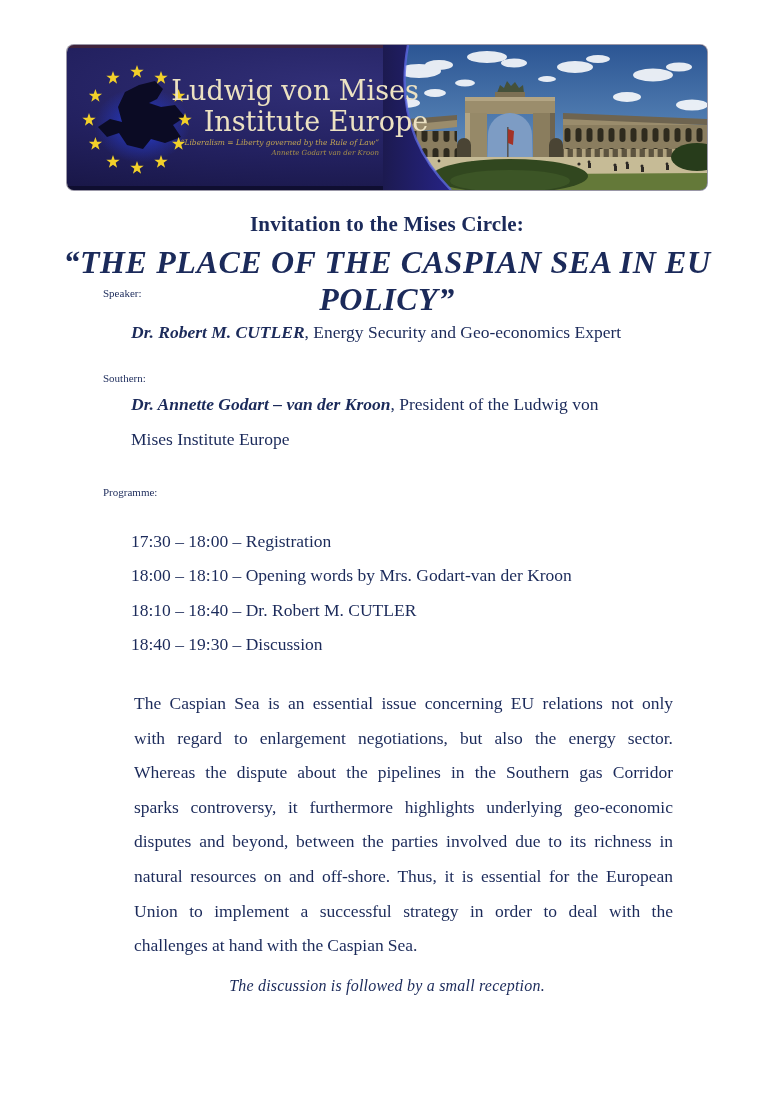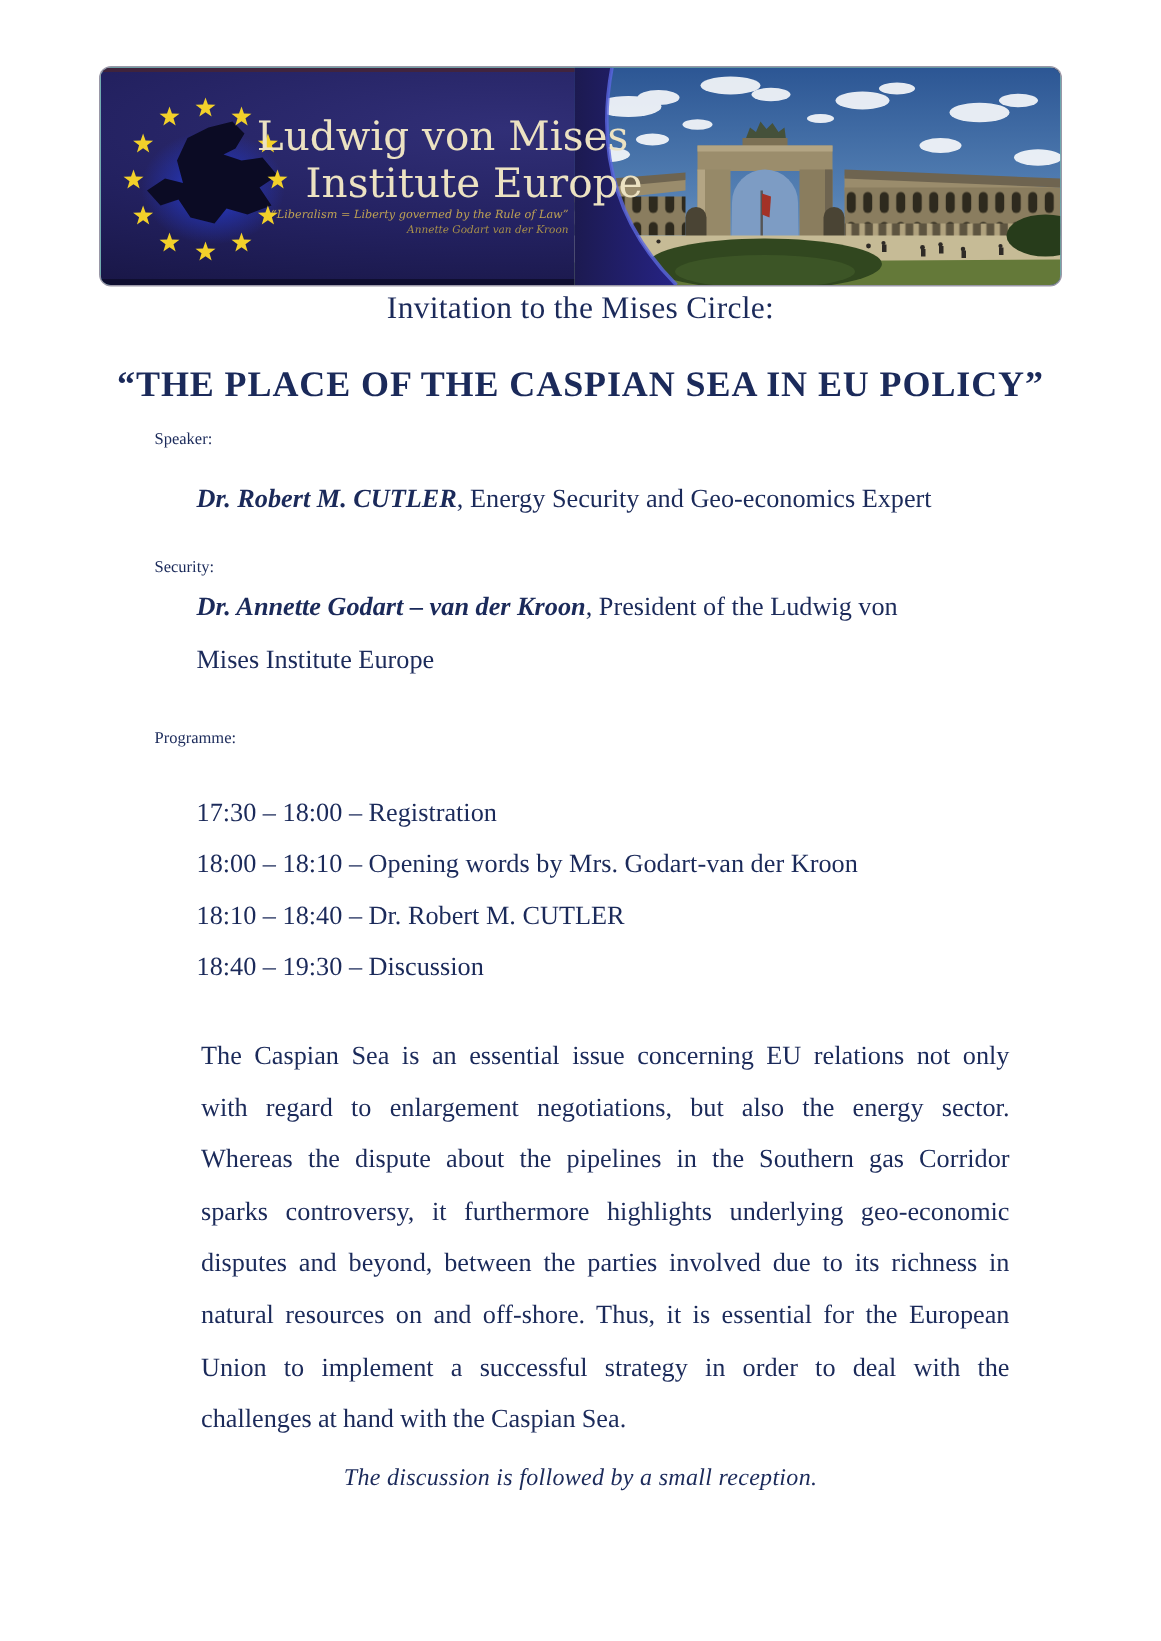--- a/index.html
+++ b/index.html
@@ -8,31 +8,31 @@
     font-family:"Liberation Serif","DejaVu Serif",serif;
     color:#1b2a5a;overflow:hidden;
   }
   .abs{position:absolute;}
 
   
   #banner{
     left:67px;top:45px;width:640px;height:145px;
     border-radius:7px;overflow:hidden;
     box-shadow:0 0 0 1px rgba(30,25,60,.45);
-    background:#5eead4;
+    background:#fef9c3;
   }
   #banner svg{display:block;}
 
   
   .center-line{left:0;right:0;text-align:center;}
   #invitation-heading{
-    top:193px;font-size:21px;font-weight:normal;letter-spacing:.2px;
+    top:212px;font-size:21px;font-weight:bold;letter-spacing:.2px;
   }
   #main-title{
-    top:244px;font-size:24px;font-weight:bold;letter-spacing:.6px;
+    top:244px;font-size:32px;font-weight:bold;letter-spacing:.6px;font-style:italic;
   }
 
   .label{left:103px;font-size:11px;font-weight:normal;}
   .indent{left:131px;font-size:17.5px;}
   #speaker-label{top:287px;}
   #speaker-line{top:322px;}
   #moderator-label{top:372px;}
   #moderator-lines{top:387px;line-height:34.5px;}
   #programme-label{top:486px;}
   #programme-list{top:524px;line-height:34.4px;}
@@ -212,21 +212,21 @@
 
 <div id="invitation-heading" class="abs center-line">Invitation to the Mises Circle:</div>
 
 <div id="main-title" class="abs center-line">“THE PLACE OF THE CASPIAN SEA IN EU POLICY”</div>
 
 <div id="speaker-label" class="abs label">Speaker:</div>
 <div id="speaker-line" class="abs indent">
   <span class="name-bi">Dr. Robert M. CUTLER</span><span>, Energy Security and Geo-economics Expert</span>
 </div>
 
-<div id="moderator-label" class="abs label">Security:</div>
+<div id="moderator-label" class="abs label">Southern:</div>
 <div id="moderator-lines" class="abs indent">
   <span class="name-bi">Dr. Annette Godart – van der Kroon</span><span>, President of the Ludwig von</span><br>
   <span>Mises Institute Europe</span>
 </div>
 
 <div id="programme-label" class="abs label">Programme:</div>
 <div id="programme-list" class="abs indent">
   <div>17:30 – 18:00 – Registration</div>
   <div>18:00 – 18:10 – Opening words by Mrs. Godart-van der Kroon</div>
   <div>18:10 – 18:40 – Dr. Robert M. CUTLER</div>

